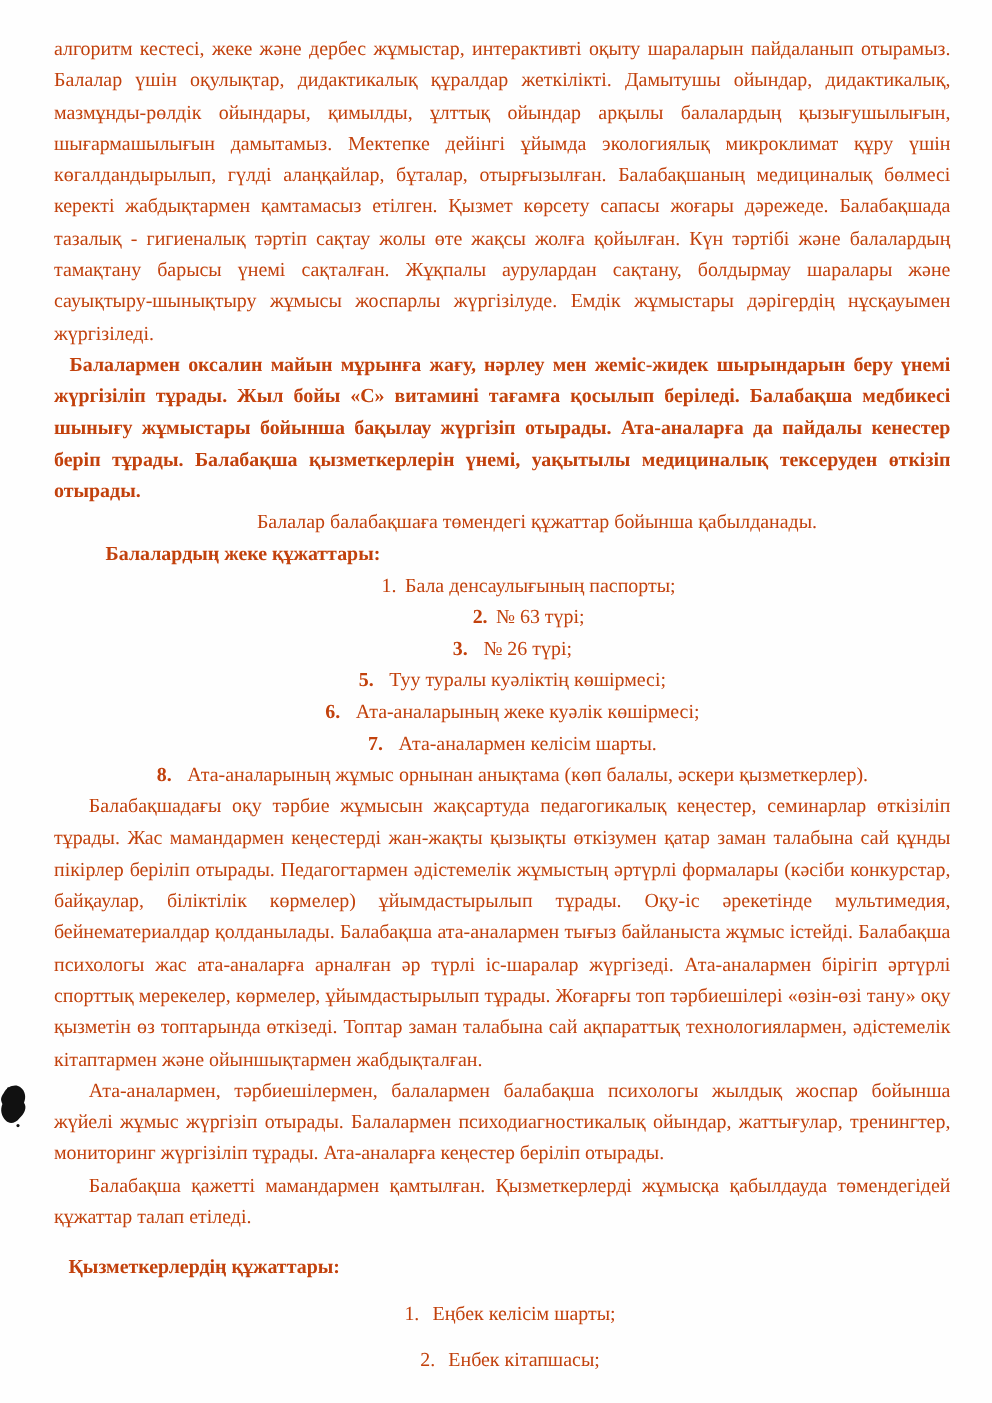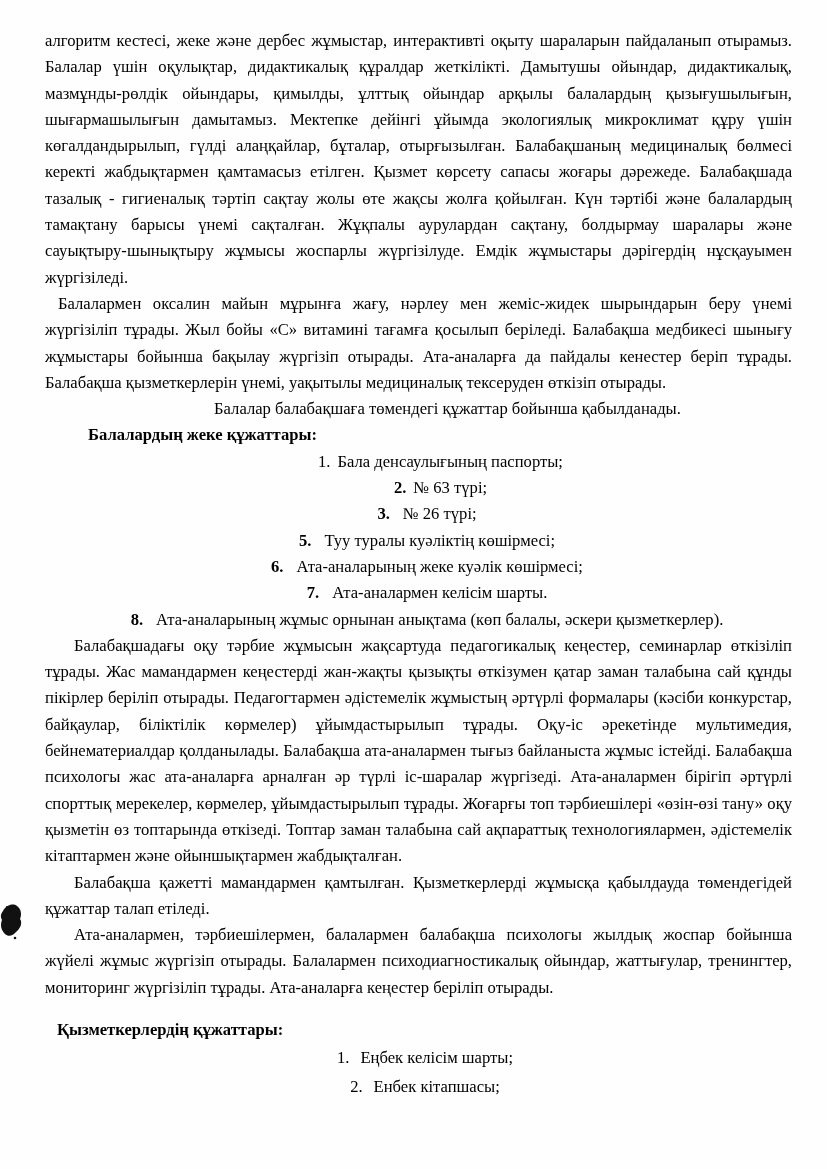--- a/index.html
+++ b/index.html
@@ -3,49 +3,49 @@
 <meta charset="utf-8">
 <style>
   html, body { margin: 0; padding: 0; background: #ffffff; }
   .page {
     position: relative;
     width: 827px;
     height: 1169px;
     background: #fefefe;
     overflow: hidden;
     font-family: "Liberation Serif", "DejaVu Serif", serif;
-    color: #000000;
+    color: #c2410c;
   }
   .content {
     position: absolute;
     top: 28px;
     left: 45px;
     width: 747px;
     font-size: 16.6px;
     line-height: 26.3px;
   }
   p { margin: 0; text-align: justify; }
   .cont { text-indent: 0; }
-  .ind-sm { text-indent: 13px; }
+  .ind-sm { text-indent: 13px; font-weight: bold; }
   .ind-md { text-indent: 29px; }
   .intro-line { text-indent: 58px; text-align: center; }
   .docs-heading {
     font-weight: bold;
     padding-left: 43px;
     text-align: left;
   }
   .docs-heading.staff { padding-left: 12px; margin-top: 16px; }
   .doc-item { text-align: center; }
   .doc-item .num { display: inline-block; }
   .doc-item.lvl2 { padding-left: 44px; }
   .doc-item.lvl2 .num { margin-right: 7px; }
   .doc-item.lvl1 { padding-left: 17px; }
   .doc-item.lvl1 .num { margin-right: 13px; }
   .doc-item .num.bold { font-weight: bold; }
-  .doc-item.staff { padding-left: 13px; margin-top: 2px; }
+  .doc-item.staff { padding-left: 13px; margin-top: 12px; }
   .doc-item.staff .num { margin-right: 11px; font-weight: normal; }
   .ink-stain {
     position: absolute;
     left: 0;
     top: 901px;
     width: 28px;
     height: 42px;
   }
 </style>
 </head>
@@ -72,23 +72,23 @@
     <p class="doc-item lvl2"><span class="num">1.</span><span>Бала денсаулығының паспорты;</span></p>
     <p class="doc-item lvl2"><span class="num bold">2.</span><span>№ 63 түрі;</span></p>
     <p class="doc-item lvl1"><span class="num bold">3.</span><span>№ 26 түрі;</span></p>
     <p class="doc-item lvl1"><span class="num bold">5.</span><span>Туу туралы куәліктің көшірмесі;</span></p>
     <p class="doc-item lvl1"><span class="num bold">6.</span><span>Ата-аналарының жеке куәлік көшірмесі;</span></p>
     <p class="doc-item lvl1"><span class="num bold">7.</span><span>Ата-аналармен келісім шарты.</span></p>
     <p class="doc-item lvl1"><span class="num bold">8.</span><span>Ата-аналарының жұмыс орнынан анықтама (көп балалы, әскери қызметкерлер).</span></p>
 
     <p class="ind-md">Балабақшадағы оқу тәрбие жұмысын жақсартуда педагогикалық кеңестер, семинарлар өткізіліп тұрады. Жас мамандармен кеңестерді жан-жақты қызықты өткізумен қатар заман талабына сай құнды пікірлер беріліп отырады. Педагогтармен әдістемелік жұмыстың әртүрлі формалары (кәсіби конкурстар, байқаулар, біліктілік көрмелер) ұйымдастырылып тұрады. Оқу-іс әрекетінде мультимедия, бейнематериалдар қолданылады. Балабақша ата-аналармен тығыз байланыста жұмыс істейді. Балабақша психологы жас ата-аналарға арналған әр түрлі іс-шаралар жүргізеді. Ата-аналармен бірігіп әртүрлі спорттық мерекелер, көрмелер, ұйымдастырылып тұрады. Жоғарғы топ тәрбиешілері «өзін-өзі тану» оқу қызметін өз топтарында өткізеді. Топтар заман талабына сай ақпараттық технологиялармен, әдістемелік кітаптармен және ойыншықтармен жабдықталған.</p>
 
+    <p class="ind-md">Ата-аналармен, тәрбиешілермен, балалармен балабақша психологы жылдық жоспар бойынша жүйелі жұмыс жүргізіп отырады. Балалармен психодиагностикалық ойындар, жаттығулар, тренингтер, мониторинг жүргізіліп тұрады. Ата-аналарға кеңестер беріліп отырады.</p>
+
     <p class="ind-md">Балабақша қажетті мамандармен қамтылған. Қызметкерлерді жұмысқа қабылдауда төмендегідей құжаттар талап етіледі.</p>
-
-    <p class="ind-md">Ата-аналармен, тәрбиешілермен, балалармен балабақша психологы жылдық жоспар бойынша жүйелі жұмыс жүргізіп отырады. Балалармен психодиагностикалық ойындар, жаттығулар, тренингтер, мониторинг жүргізіліп тұрады. Ата-аналарға кеңестер беріліп отырады.</p>
 
     <p class="docs-heading staff">Қызметкерлердің құжаттары:</p>
 
     <p class="doc-item staff"><span class="num">1.</span><span>Еңбек келісім шарты;</span></p>
     <p class="doc-item staff"><span class="num">2.</span><span>Енбек кітапшасы;</span></p>
 
   </div>
 </div>
 
 </body></html>

